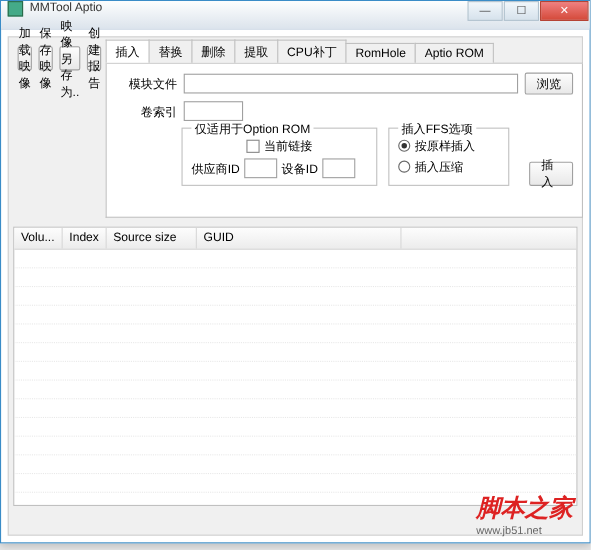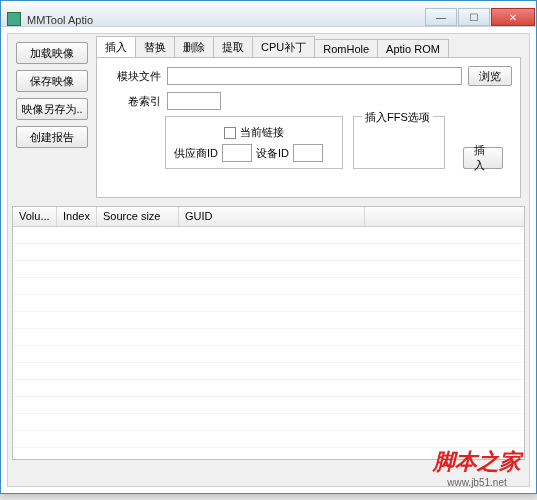--- a/index.html
+++ b/index.html
@@ -1,27 +1,27 @@
 <!DOCTYPE html>
 <html><head>
 <meta charset="utf-8">
 <style>
 * { box-sizing: border-box; margin: 0; padding: 0; font-family: "Microsoft YaHei", SimSun, Tahoma, sans-serif; font-size: 11px; }
 body { background: #e8e8e8; width: 537px; height: 500px; position: relative; }
 .window { width: 537px; height: 494px; background: #fff; border: 1px solid #3a8cc7; box-shadow: 0 2px 8px rgba(0,0,0,0.2); }
-.titlebar { height: 26px; background: linear-gradient(#fdfefe, #e9eef3 60%, #dce4ec); display: flex; align-items: flex-end; padding-left: 6px; border-bottom: 1px solid #c6d3e1; }
+.titlebar { height: 26px; background: linear-gradient(#fdfefe, #e9eef3 60%, #dce4ec); display: flex; align-items: flex-start; padding-left: 6px; border-bottom: 1px solid #c6d3e1; }
 .titlebar-icon { width: 14px; height: 14px; background: #4a8; border: 1px solid #2a6b4a; margin-right: 6px; }
 .titlebar-text { color: #333; }
 .titlebar-btns { margin-left: auto; display: flex; }
 .tb-btn { width: 32px; height: 18px; margin-right: 1px; background: linear-gradient(#f2f7fb, #d6e2ec); border: 1px solid #b0c1ce; display: flex; align-items: center; justify-content: center; font-size: 10px; color: #444; }
 .tb-btn.close { background: linear-gradient(#f08080,#d44a3a); border-color: #b03020; color: #fff; width: 44px; }
 .body-area { padding: 6px; height: calc(100% - 26px); }
 .inner-frame { border: 1px solid #d0d0d0; height: 100%; background: #f0f0f0; padding: 4px; }
 .top-area { display: flex; }
-.side-buttons { width: 80px; display: flex; flex-direction: column; gap: 6px; padding: 4px 4px 0 4px; }
+.side-buttons { width: 80px; display: flex; flex-direction: row; gap: 6px; padding: 4px 4px 0 4px; }
 .side-btn { height: 22px; background: linear-gradient(#fdfdfd,#e8e8e8); border: 1px solid #a0a0a0; border-radius: 2px; display: flex; align-items: center; justify-content: center; cursor: pointer; }
 .main-panel { flex: 1; padding: 0 4px; }
 .tabs { display: flex; border-bottom: 1px solid #c0c0c0; height: 20px; align-items: flex-end; }
 .tab { padding: 3px 8px 2px; border: 1px solid #c0c0c0; border-bottom: none; background: #f0f0f0; margin-right: -1px; cursor: pointer; font-size: 11px; }
 .tab.active { background: #fff; position: relative; z-index: 1; }
 .tab-content { background: #fff; border: 1px solid #c0c0c0; border-top: none; padding: 8px; height: 140px; }
 .row { display: flex; align-items: center; margin-bottom: 6px; gap: 6px; }
 .label { width: 56px; text-align: right; }
 .text-input { height: 18px; border: 1px solid #a0a0a0; background: #fff; padding: 0 3px; }
 .text-input.wide { flex: 1; }
@@ -33,21 +33,21 @@
 .gb-inner { display: flex; flex-direction: column; gap: 4px; }
 .gb-row { display: flex; align-items: center; gap: 4px; }
 .checkbox { width: 12px; height: 12px; border: 1px solid #888; background: #fff; display: inline-block; }
 .radio { width: 11px; height: 11px; border: 1px solid #666; border-radius: 50%; background: #fff; display: inline-flex; align-items: center; justify-content: center; }
 .radio.checked::after { content: ""; width: 5px; height: 5px; background: #333; border-radius: 50%; }
 .insert-btn-wrap { display: flex; align-items: flex-end; margin-left: 8px; }
 .table-area { margin-top: 8px; border: 1px solid #c0c0c0; background: #fff; height: 254px; overflow: hidden; }
 .thead { display: flex; background: linear-gradient(#fdfdfd,#ececec); border-bottom: 1px solid #d0d0d0; height: 20px; }
 .th { padding: 3px 6px; border-right: 1px solid #d8d8d8; white-space: nowrap; overflow: hidden; text-overflow: ellipsis; font-size: 11px; }
 .tbody-row { display: flex; height: 17px; border-bottom: 1px dotted #e8e8e8; }
-.watermark { position: absolute; right: 16px; bottom: 12px; text-align: center; pointer-events: none; }
+.watermark { position: absolute; right: 16px; bottom: 12px; text-align: left; pointer-events: none; }
 .wm-cn { color: #d22; font-family: "STKaiti","KaiTi",serif; font-size: 22px; font-style: italic; font-weight: bold; }
 .wm-url { color: #666; font-size: 10px; }
 </style>
 </head>
 <body>
 
 <div class="window">
   <div class="titlebar">
     <div class="titlebar-icon"></div>
     <div class="titlebar-text">MMTool Aptio</div>
@@ -86,36 +86,47 @@
               <input class="text-input wide" style="">
               <div class="btn">浏览</div>
             </div>
             <div class="row">
               <div class="label">卷索引</div>
               <input class="text-input small" style="">
             </div>
 
             <div class="groupboxes">
               <div class="groupbox" style="width:178px">
+                <div class="groupbox-title">仅适用于Option ROM</div>
                 <div class="gb-inner">
                   <div class="gb-row" style="justify-content:center">
                     <span class="checkbox"></span>
                     <span>当前链接</span>
                   </div>
                   <div class="gb-row">
                     <span>供应商ID</span>
                     <input class="text-input" style="width: 30px;">
                     <span>设备ID</span>
                     <input class="text-input" style="width: 30px;">
                   </div>
                 </div>
               </div>
 
-              <div class="groupbox" style="width:92px">
+              <div class="groupbox" style="width:110px">
                 <div class="groupbox-title">插入FFS选项</div>
+                <div class="gb-inner">
+                  <div class="gb-row">
+                    <span class="radio checked"></span>
+                    <span>按原样插入</span>
+                  </div>
+                  <div class="gb-row">
+                    <span class="radio"></span>
+                    <span>插入压缩</span>
+                  </div>
+                </div>
               </div>
 
               <div class="insert-btn-wrap">
                 <div class="btn" style="width:40px;height:22px">插入</div>
               </div>
             </div>
           </div>
         </div>
       </div>
 

